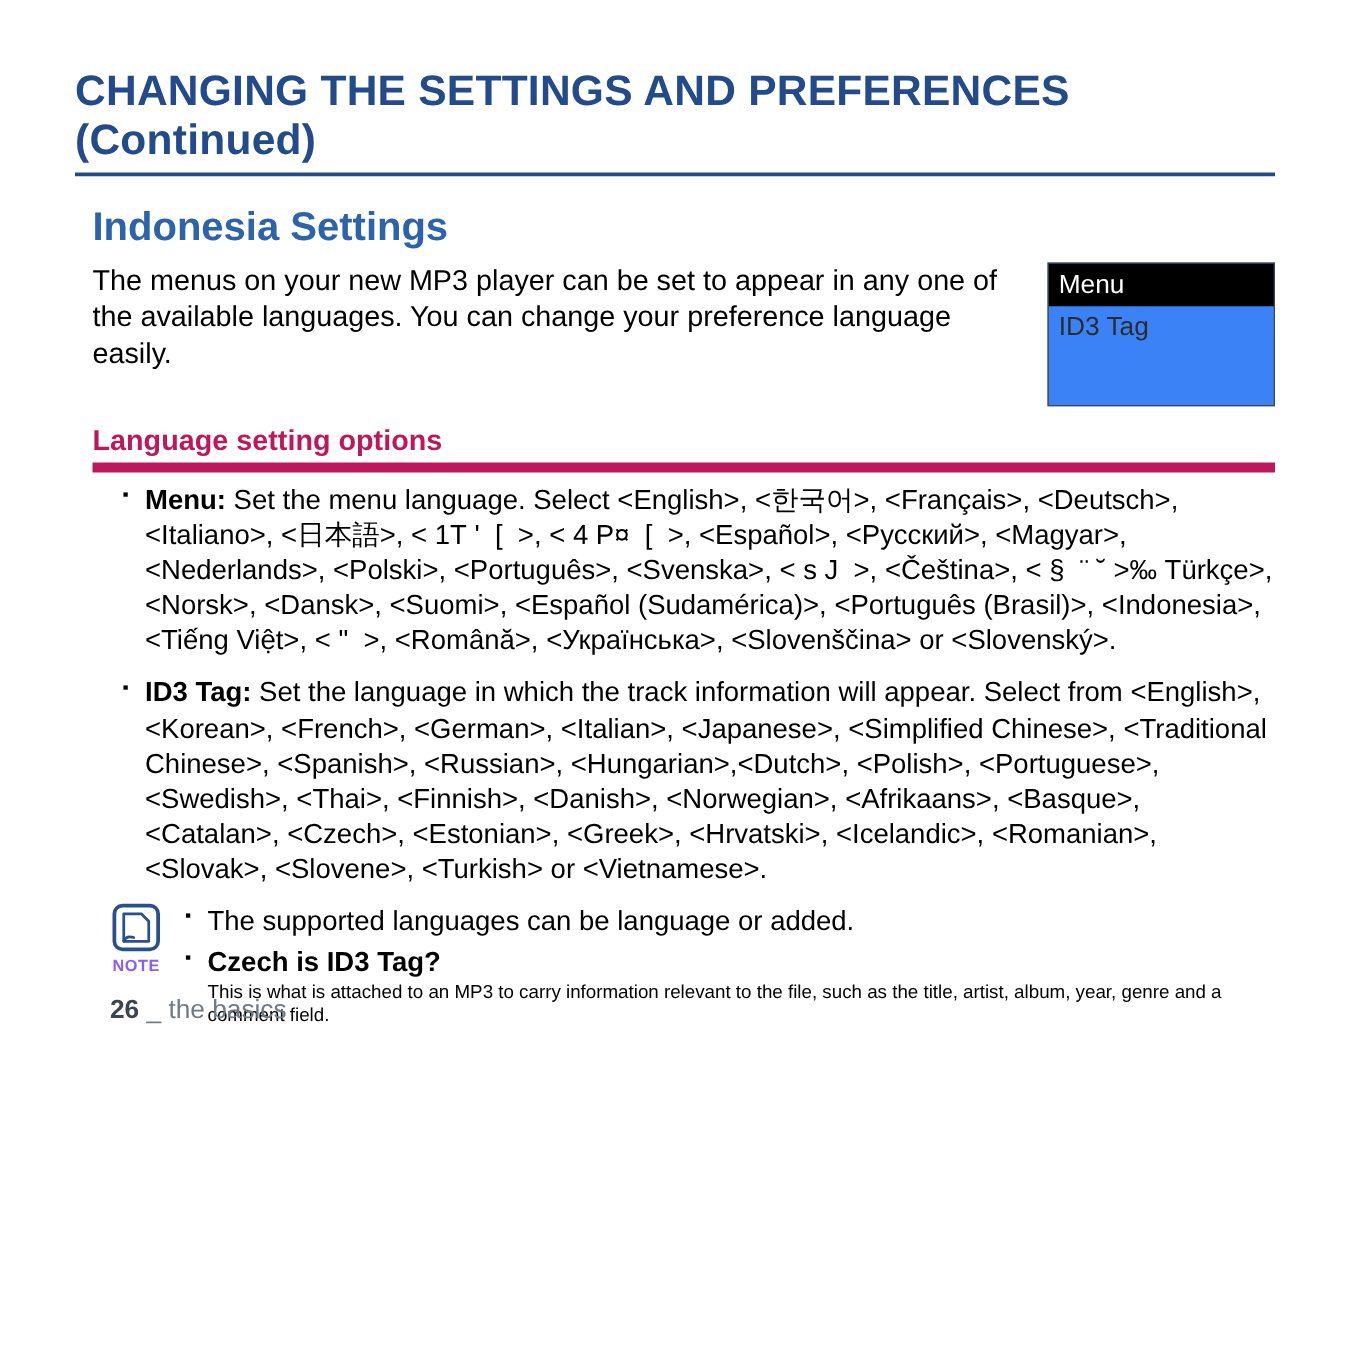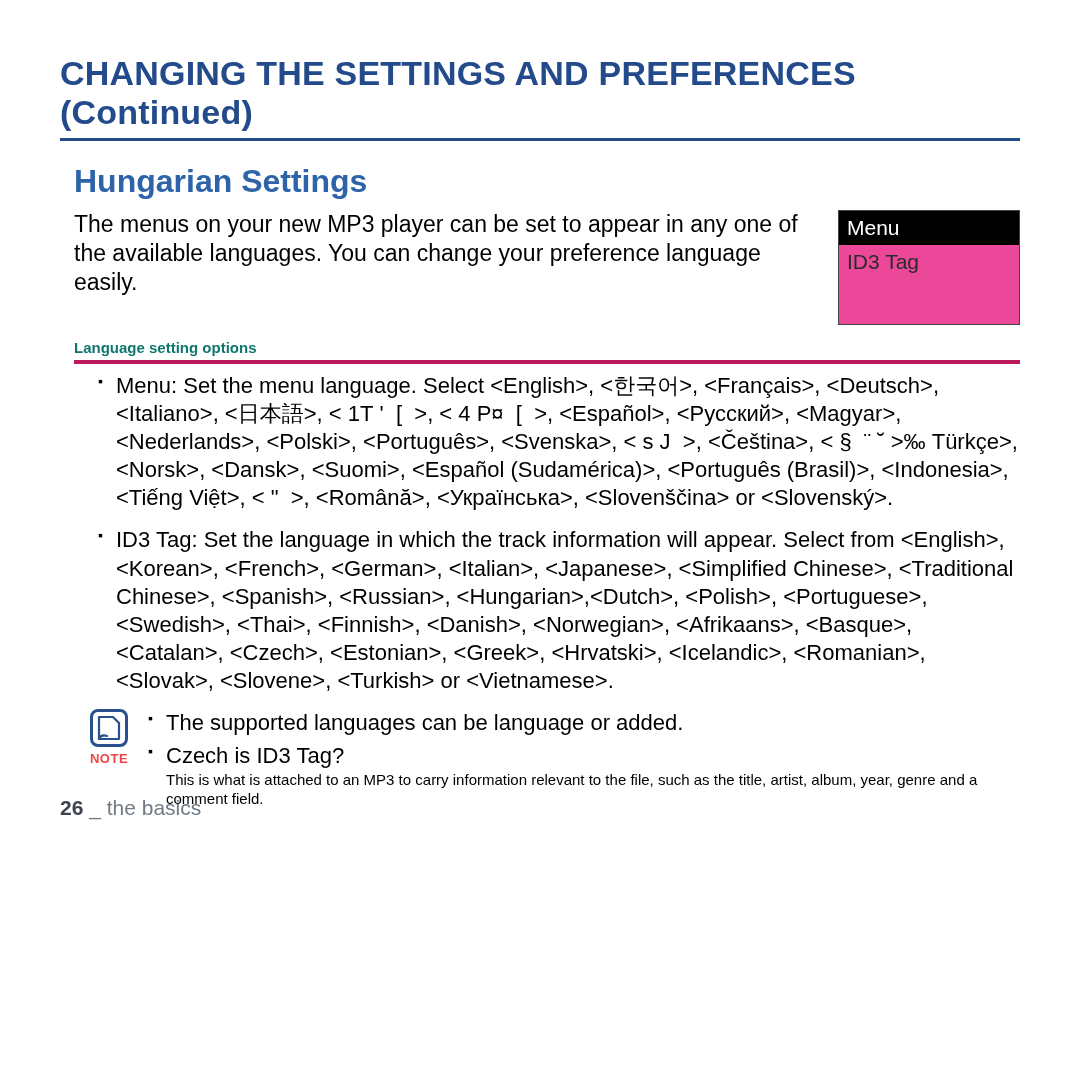--- a/index.html
+++ b/index.html
@@ -41,43 +41,43 @@
   }
   .intro-text {
     font-size: 23px;
     line-height: 1.25;
     flex: 1;
     color: #000;
   }
   .menu-box {
     width: 180px;
     border: 1px solid #444;
-    background: #ec4899;
+    background: #3b82f6;
     font-size: 21px;
     line-height: 1.35;
     flex-shrink: 0;
   }
   .menu-box .hdr {
     background: #000;
     color: #fff;
     padding: 3px 8px;
   }
   .menu-box .row {
     padding: 3px 8px;
     color: #2b2b2b;
   }
   .menu-box .spacer {
     height: 44px;
   }
   .options-heading {
-    font-size: 15px;
-    font-weight: bold;
-    color: #0f766e;
+    font-size: 23px;
+    font-weight: bold;
+    color: #be185d;
     margin: 6px 0 6px 14px;
-    border-bottom: 4px solid #be185d;
+    border-bottom: 8px solid #be185d;
     padding-bottom: 4px;
   }
   ul.options {
     list-style: none;
     margin: 8px 0 0 14px;
     padding: 0 0 0 24px;
   }
   ul.options > li {
     font-size: 22px;
     line-height: 1.28;
@@ -86,21 +86,21 @@
     padding-left: 18px;
   }
   ul.options > li::before {
     content: "▪";
     position: absolute;
     left: 0;
     top: 1px;
     font-size: 14px;
     color: #000;
   }
-  .bold { font-weight: normal; }
+  .bold { font-weight: bold; }
   .note-row {
     display: flex;
     align-items: flex-start;
     gap: 14px;
     margin: 10px 0 0 24px;
   }
   .note-badge {
     display: flex;
     flex-direction: column;
     align-items: center;
@@ -112,21 +112,21 @@
     height: 38px;
     border: 3px solid #2a4f8f;
     border-radius: 8px;
     box-sizing: border-box;
     position: relative;
   }
   .note-icon svg { width: 100%; height: 100%; display: block; }
   .note-label {
     font-size: 13px;
     font-weight: bold;
-    color: #ef4444;
+    color: #8b5cf6;
     margin-top: 4px;
     letter-spacing: 0.5px;
   }
   ul.note-list {
     list-style: none;
     margin: 0;
     padding: 0;
     flex: 1;
   }
   ul.note-list > li {
@@ -152,29 +152,30 @@
   .footer {
     position: absolute;
     left: 60px;
     bottom: 40px;
     font-size: 21px;
     color: #6f7a85;
   }
   .footer .pg {
     font-weight: bold;
     color: #3b4450;
+    margin-left: 28px;
   }
 </style>
 </head>
 <body>
 
 <div class="page">
   <h1 class="title">CHANGING THE SETTINGS AND PREFERENCES (Continued)</h1>
 
-  <h2 class="subsection">Hungarian Settings</h2>
+  <h2 class="subsection">Indonesia Settings</h2>
 
   <div class="intro-row">
     <div class="intro-text">The menus on your new MP3 player can be set to appear in any one of the available languages. You can change your preference language easily.</div>
     <div class="menu-box">
       <div class="hdr">Menu</div>
       <div class="row">ID3 Tag</div>
       <div class="spacer"></div>
     </div>
   </div>
 

